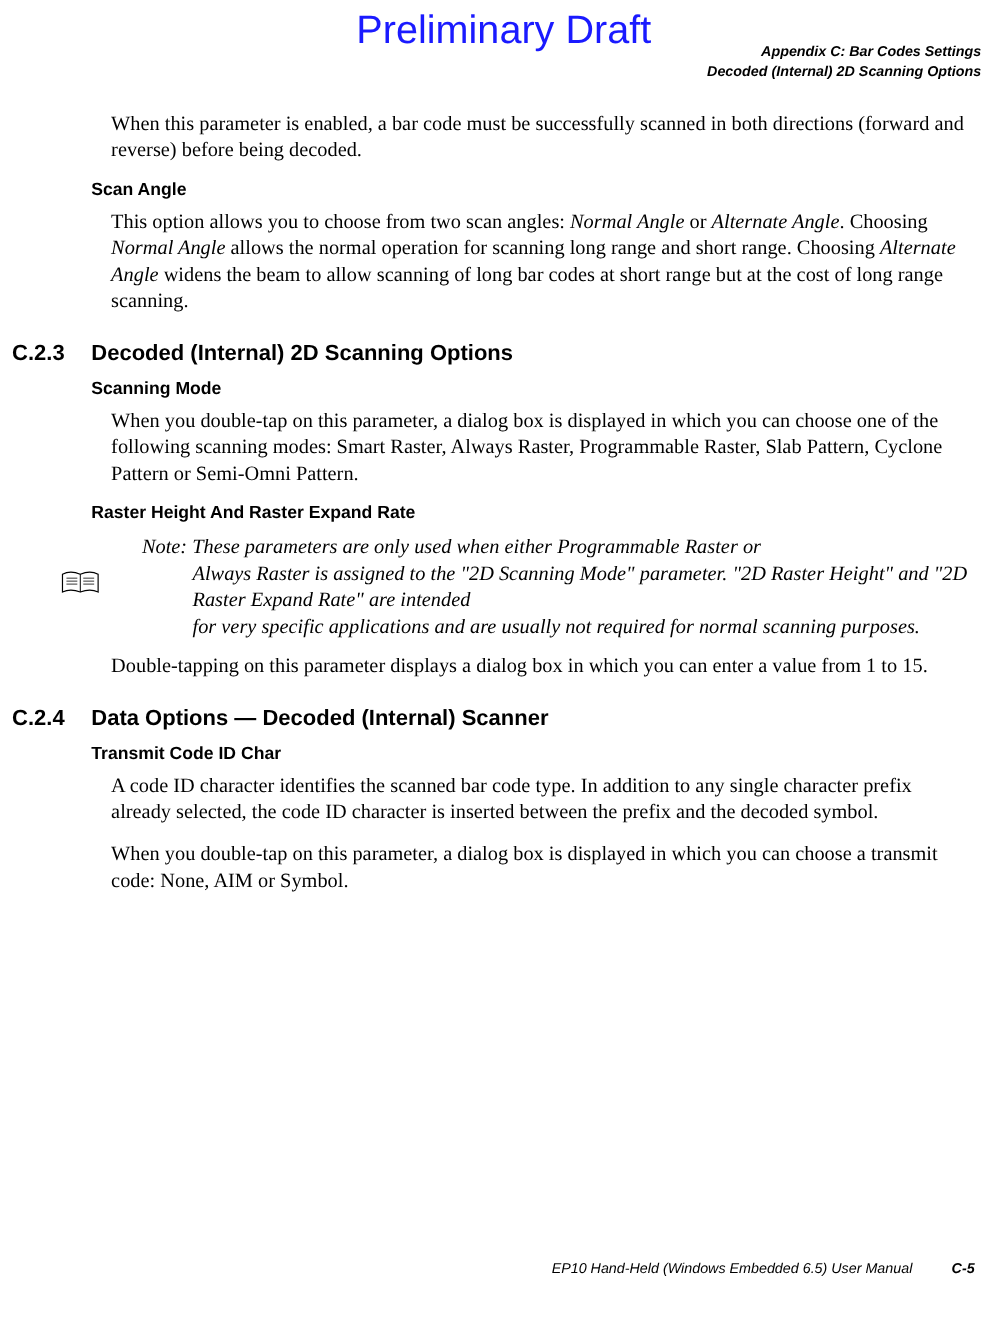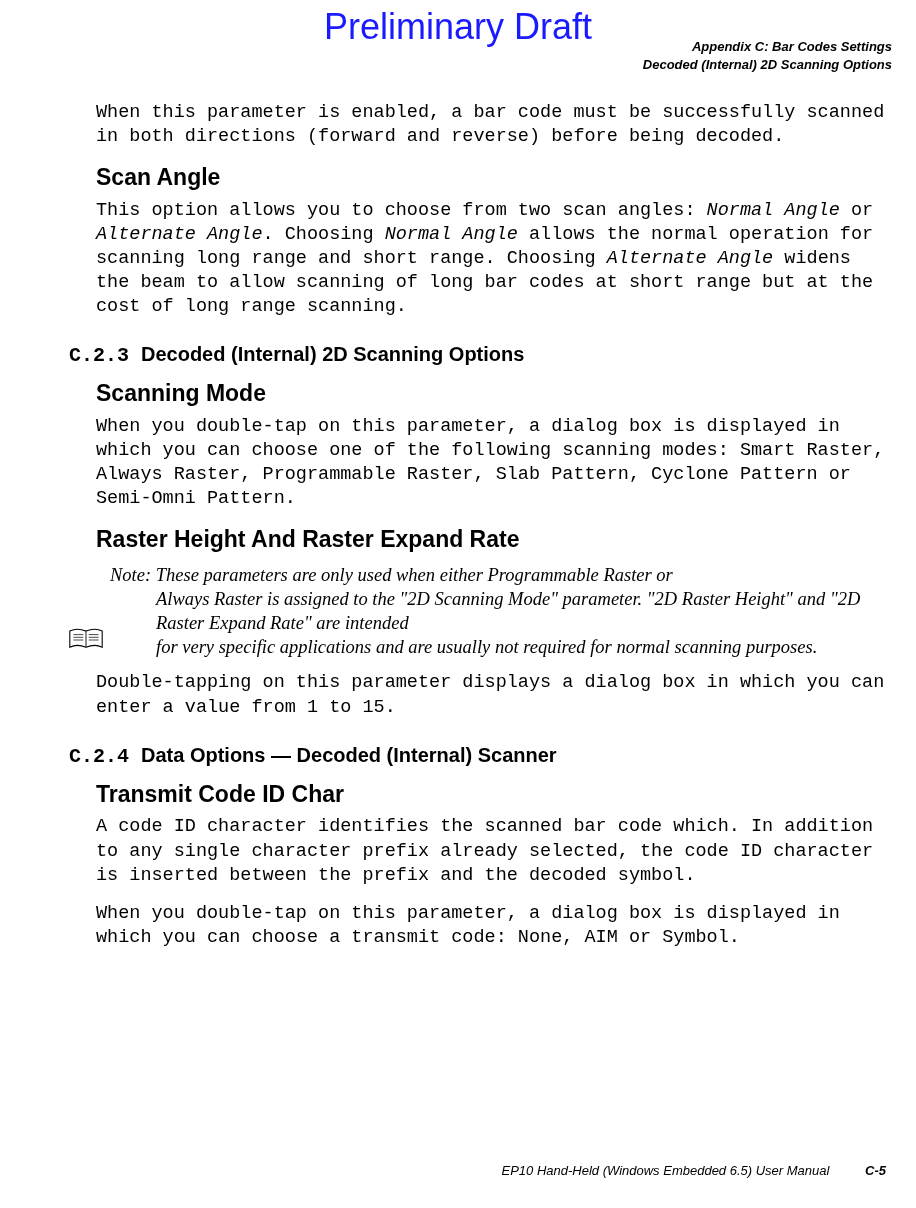--- a/index.html
+++ b/index.html
@@ -8,21 +8,21 @@
     background: #fff;
     width: 916px;
     font-family: "Times New Roman", Times, serif;
     color: #000;
   }
   .page {
     position: relative;
     width: 916px;
     min-height: 1208px;
     box-sizing: border-box;
-    padding: 10px 24px 0 24px;
+    padding: 10px 24px 0 11px;
   }
   .watermark {
     position: absolute;
     top: 6px;
     left: 0; right: 0;
     text-align: center;
     font-family: Arial, Helvetica, sans-serif;
     font-size: 36px;
     color: #1a1aff;
     font-weight: 400;
@@ -35,71 +35,71 @@
     font-weight: 700;
     font-size: 13px;
     line-height: 1.35;
   }
   .body {
     margin: 28px 0 0 72px;
     width: 798px;
     font-size: 18.5px;
     line-height: 1.3;
   }
-  .para { margin: 0 0 14px 0; font-family: Liberation Mono, monospace; }
+  .para { margin: 0 0 14px 18px; }
   .h-sub {
     font-family: "Trebuchet MS", Verdana, Helvetica, sans-serif;
     font-weight: 700;
-    font-size: 23px;
+    font-size: 16px;
     margin: 10px 0 6px 0;
   }
   .section-row {
     display: flex;
     align-items: baseline;
     margin: 22px 0 10px -72px;
   }
   .section-num {
-    font-family: Liberation Mono, monospace;
+    font-family: Liberation Sans, sans-serif;
     font-weight: 700;
     font-size: 20px;
     width: 72px;
     flex: 0 0 72px;
-    margin-left: 45px;
   }
   .section-title {
     font-family: "Trebuchet MS", Verdana, Helvetica, sans-serif;
     font-weight: 700;
     font-size: 20px;
   }
   .note-block {
     display: flex;
-    align-items: flex-end;
+    align-items: center;
     margin: 8px 0 12px -28px;
     font-style: italic;
+    gap: 32px;
   }
   .note-icon {
     flex: 0 0 36px;
     margin-right: 6px;
     margin-top: 2px;
   }
   .note-label {
     font-style: italic;
     white-space: nowrap;
   }
   .note-text {
     font-style: italic;
   }
   .note-col {
     display: flex;
     flex-direction: column;
   }
   .em { font-style: italic; }
   .footer {
     position: absolute;
-    bottom: 30px;
+    bottom: 48px;
     right: 30px;
     font-family: "Trebuchet MS", Verdana, Helvetica, sans-serif;
     font-style: italic;
     font-size: 13px;
   }
   .footer-page {
     font-weight: 700;
     font-style: italic;
     margin-left: 32px;
   }
@@ -153,21 +153,21 @@
     </div>
 
     <p class="para">Double-tapping on this parameter displays a dialog box in which you can enter a value from 1 to 15.</p>
 
     <div class="section-row">
       <div class="section-num">C.2.4</div>
       <div class="section-title">Data Options — Decoded (Internal) Scanner</div>
     </div>
 
     <div class="h-sub">Transmit Code ID Char</div>
-    <p class="para">A code ID character identifies the scanned bar code which. In addition to any single character prefix already selected, the code ID character is inserted between the prefix and the decoded symbol.</p>
+    <p class="para">A code ID character identifies the scanned bar code type. In addition to any single character prefix already selected, the code ID character is inserted between the prefix and the decoded symbol.</p>
     <p class="para">When you double-tap on this parameter, a dialog box is displayed in which you can choose a transmit code: None, AIM or Symbol.</p>
 
   </div>
 
   <div class="footer">
     <span>EP10 Hand-Held (Windows Embedded 6.5) User Manual</span>
     <span class="footer-page">C-5</span>
   </div>
 
 </div>

